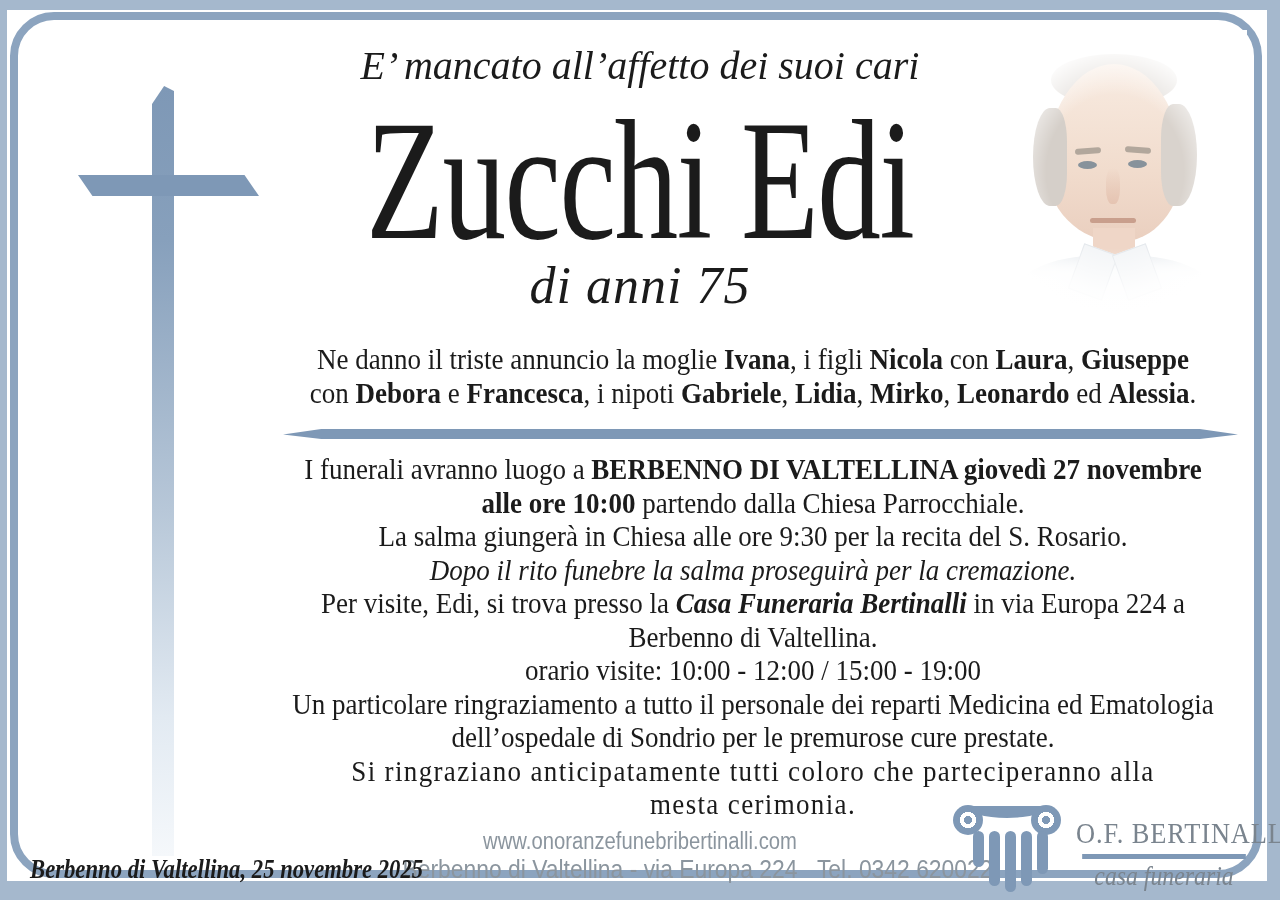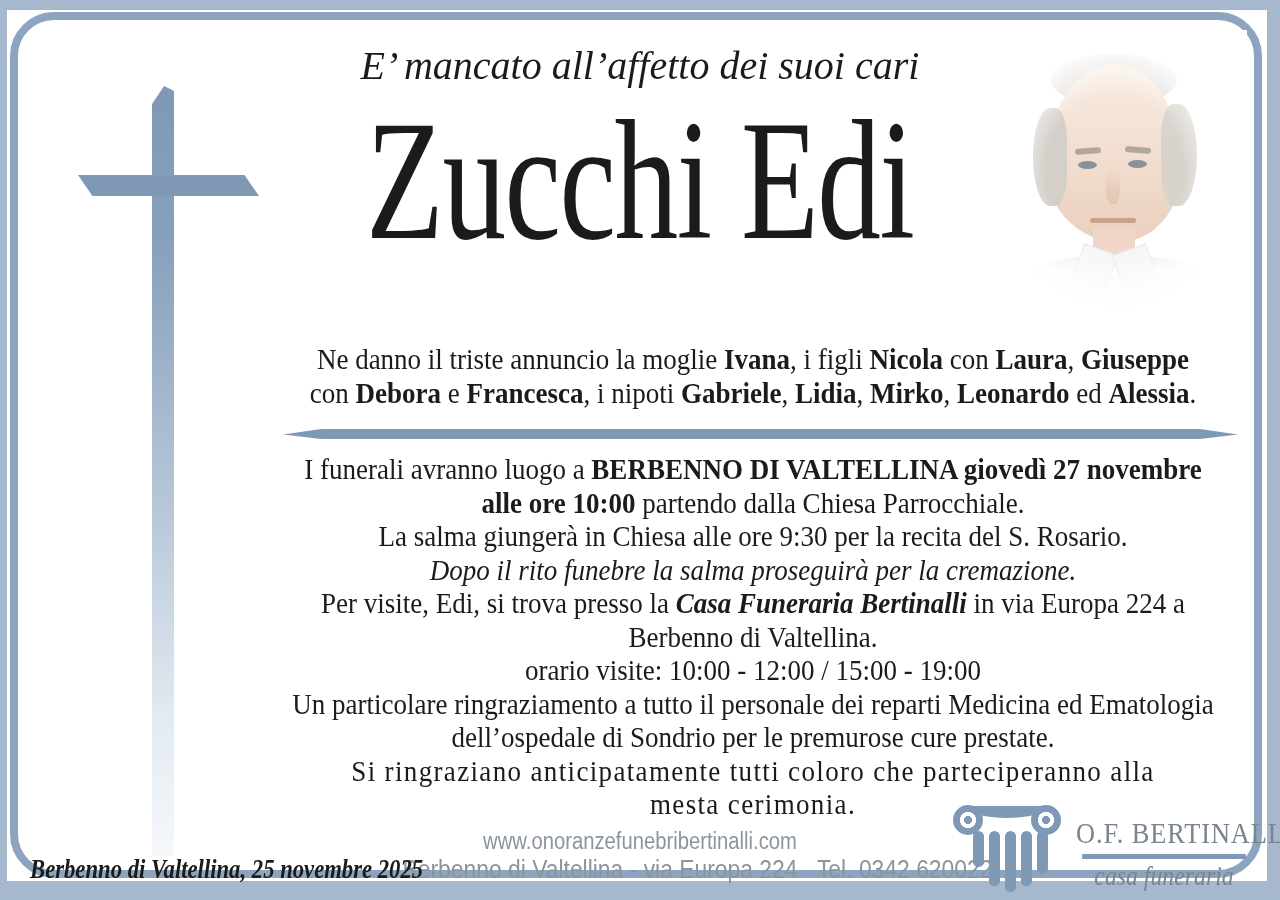--- a/index.html
+++ b/index.html
@@ -111,20 +111,21 @@
 
   <div class="abs card"></div>
 
   <div class="abs cross-v"></div>
   <div class="abs cross-h"></div>
 
   <div class="abs title">
     <span class="squeeze">Zucchi Edi</span>
   </div>
   <div class="abs intro">E’ mancato all’affetto dei suoi cari</div>
+  <div class="abs age">di anni 75</div>
 
   <div class="abs portrait">
     <div class="p-hair-crown"></div>
     <div class="p-face"></div>
     <div class="p-hair-l"></div>
     <div class="p-hair-r"></div>
     <div class="p-brow-l"></div>
     <div class="p-brow-r"></div>
     <div class="p-eye-l"></div>
     <div class="p-eye-r"></div>

